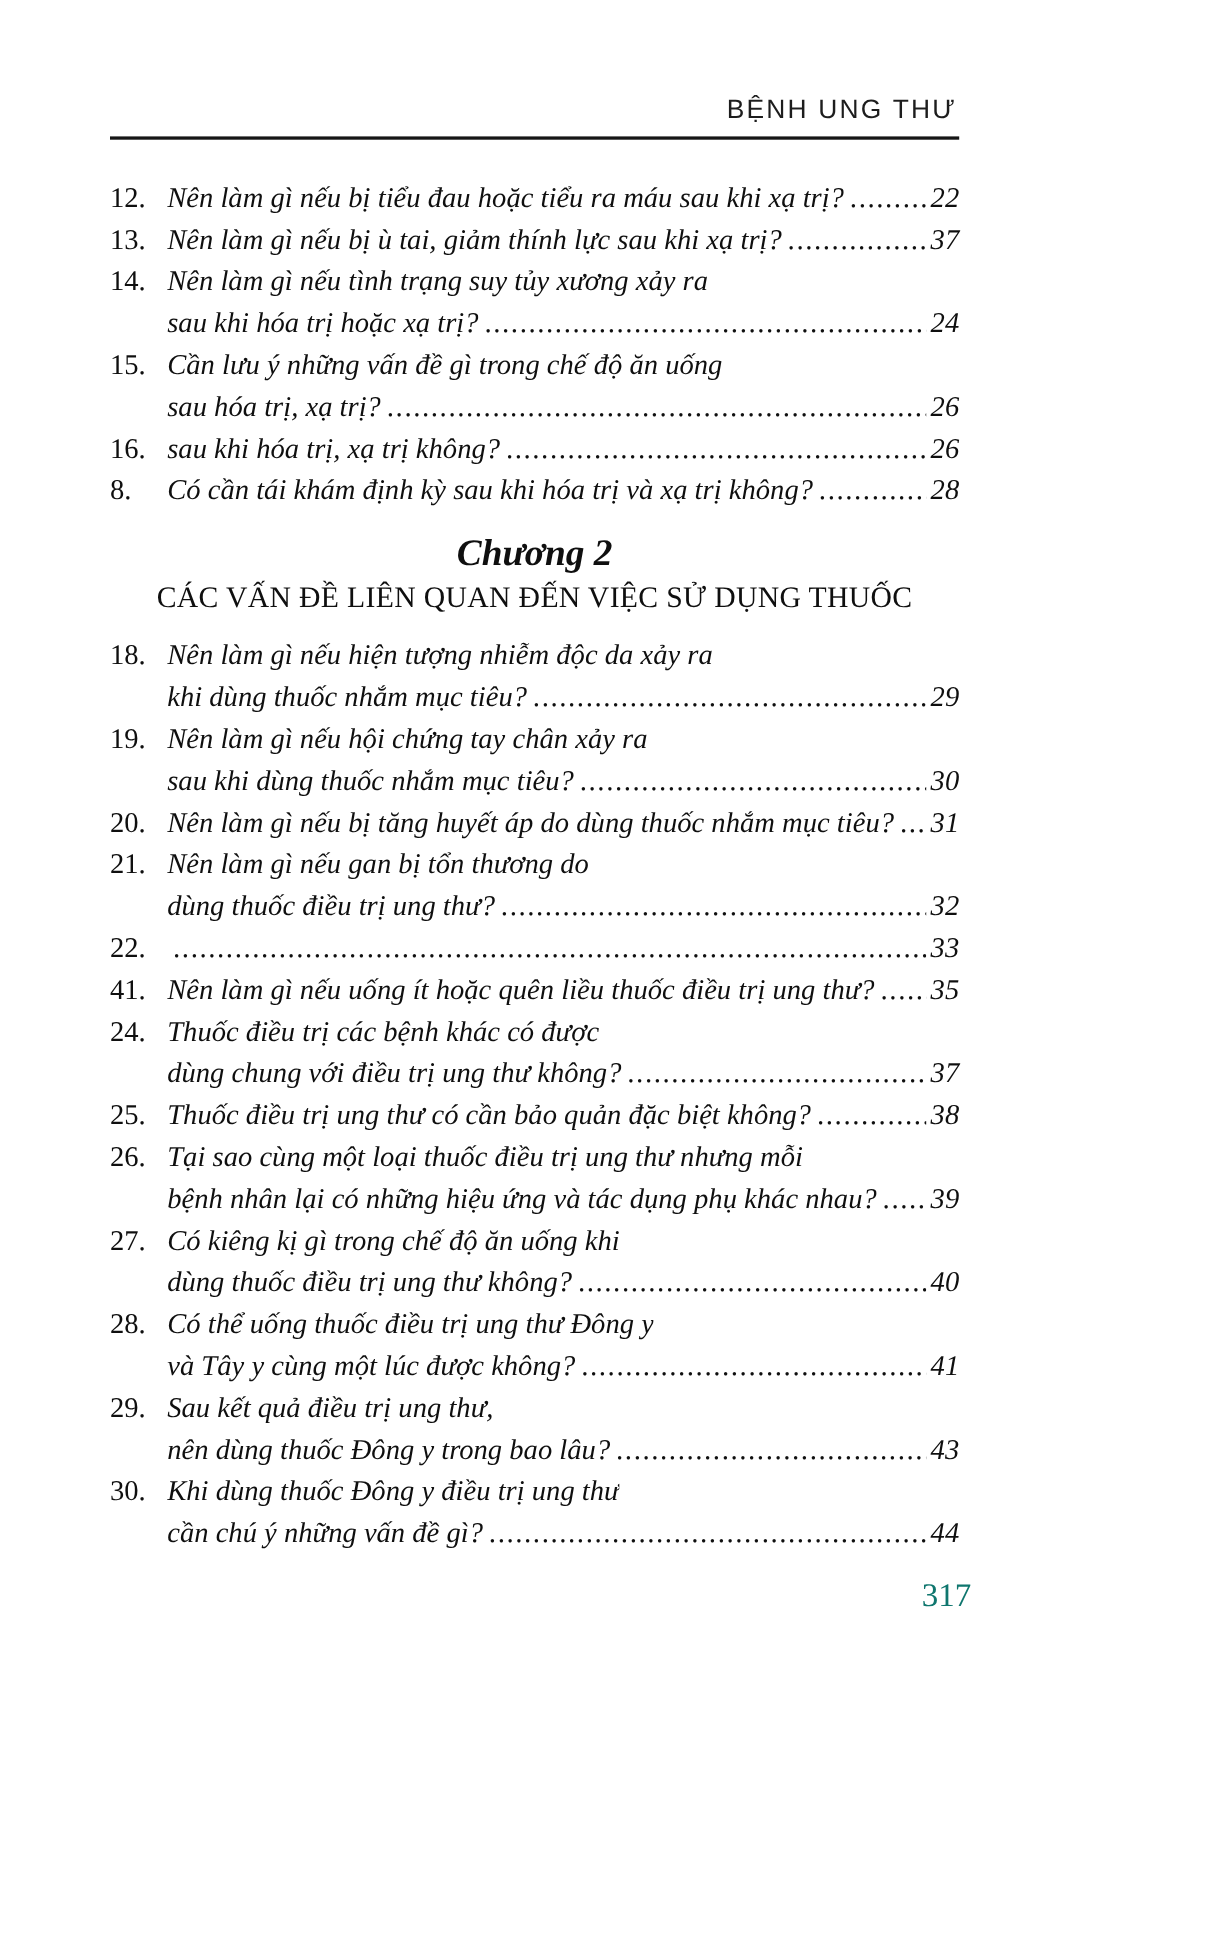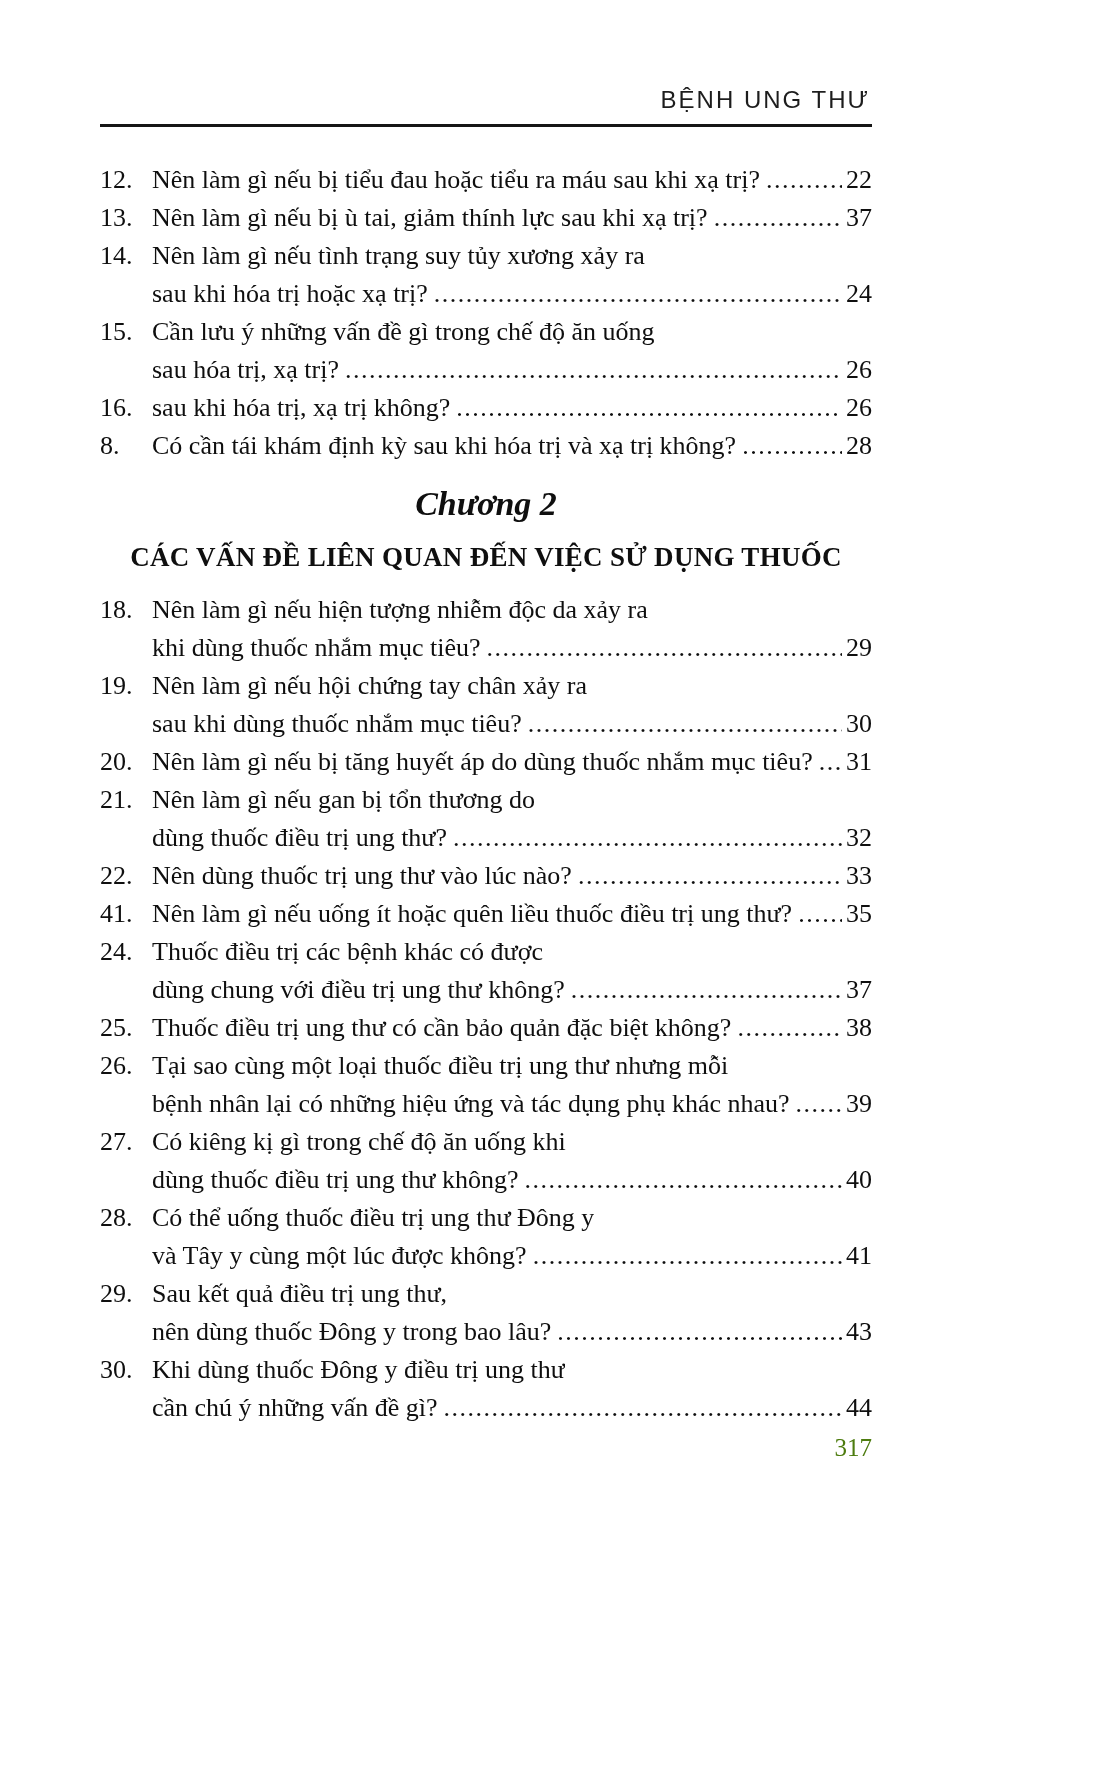--- a/index.html
+++ b/index.html
@@ -31,21 +31,21 @@
 
   .toc {
     margin-top: 34px;
     font-size: 26px;
     line-height: 38px;
     color: #0f0f0f;
   }
   .entry { display: flex; }
   .num { flex: none; width: 52px; }
   .lines { flex: 1; min-width: 0; }
-  .line { display: flex; align-items: baseline; }
+  .line { display: flex; align-items: baseline; font-style: italic; }
   .line-text {
     flex: 0 1 auto;
     min-width: 0;
     white-space: nowrap;
     overflow: hidden;
   }
   .leader {
     flex: 1 1 0;
     min-width: 0;
     overflow: hidden;
@@ -56,33 +56,32 @@
   .page-num { flex: none; }
 
   .chapter { text-align: center; margin: 20px 0 14px; }
   .chapter-label {
     font-weight: bold;
     font-style: italic;
     font-size: 34px;
     line-height: 38px;
   }
   .chapter-title {
-    font-weight: bold;
+    font-weight: normal;
     font-size: 27px;
     line-height: 40px;
     letter-spacing: 0.3px;
-    margin-top: 14px;
   }
 
   .folio {
     position: absolute;
     top: 1434px;
-    right: 231px;
-    font-size: 25px;
-    color: #4d7c0f;
+    right: 220px;
+    font-size: 30px;
+    color: #0f766e;
   }
 </style>
 </head>
 <body>
 
 <div class="page">
   <div class="content">
     <div class="masthead">BỆNH UNG THƯ</div>
     <div class="rule"></div>
     <div class="toc">
@@ -213,21 +212,20 @@
               <span class="leader">................................................................................................................................................................</span>
               <span class="page-num">32</span>
             </div>
           </div>
   </div>
 
   <div class="entry">
     <span class="num">22.</span>
     <div class="lines">
             <div class="line">
-              <span class="line-text">Nên dùng thuốc trị ung thư vào lúc nào?</span>
               <span class="leader">................................................................................................................................................................</span>
               <span class="page-num">33</span>
             </div>
           </div>
   </div>
 
   <div class="entry">
     <span class="num">41.</span>
     <div class="lines">
             <div class="line">

